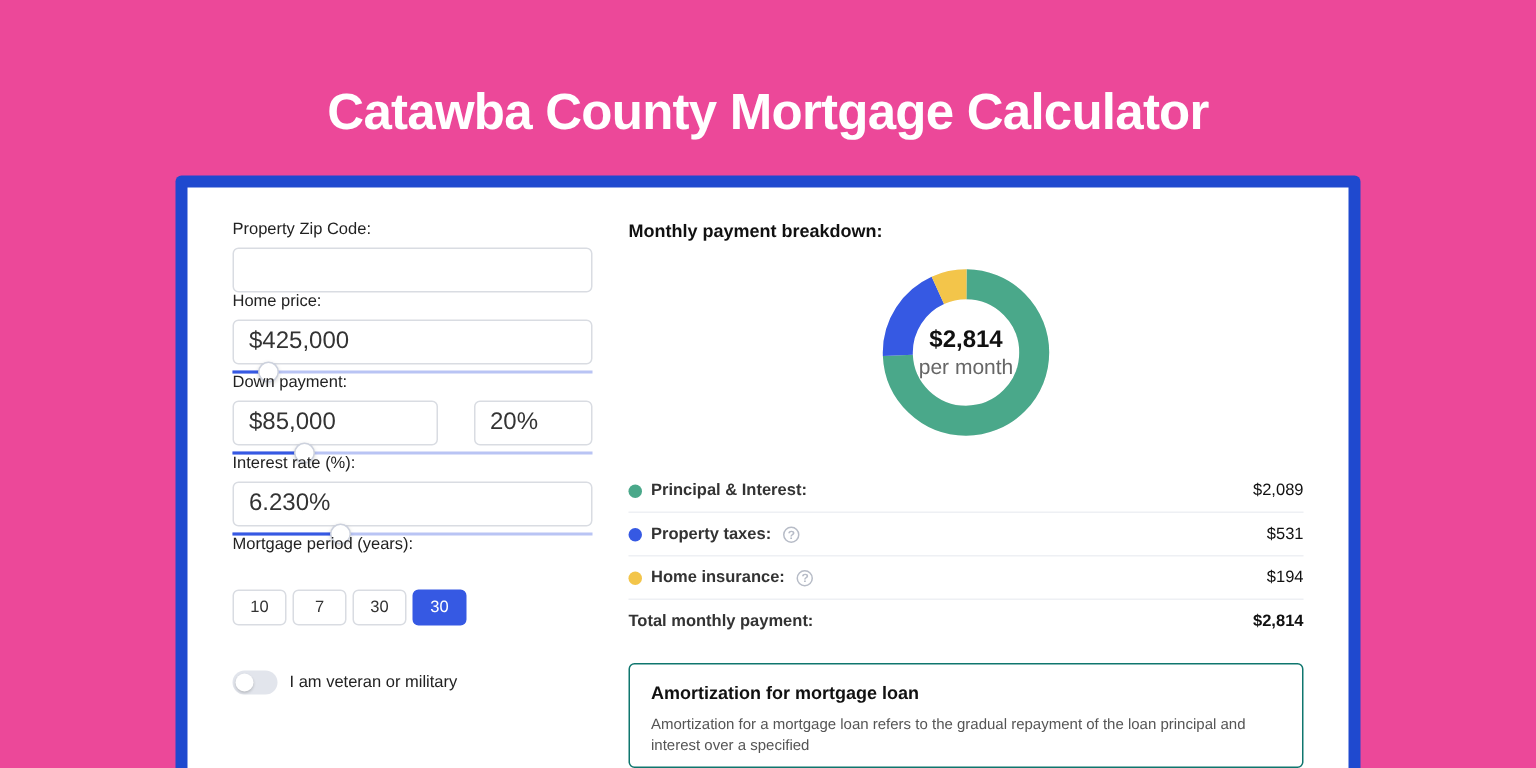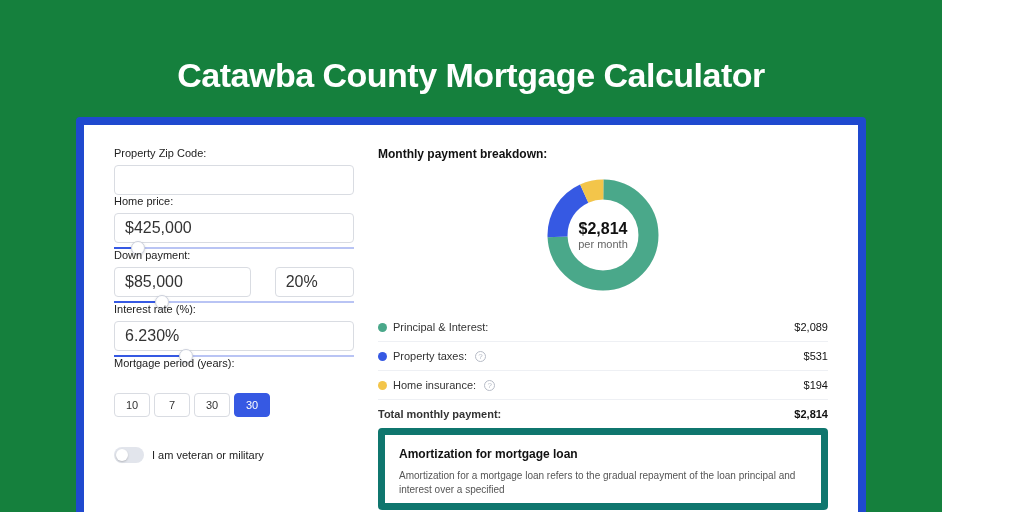--- a/index.html
+++ b/index.html
@@ -1,19 +1,19 @@
 <!DOCTYPE html>
 <html><head>
 <meta charset="utf-8">
 <style>
   * { box-sizing: border-box; margin: 0; padding: 0; }
   html, body { width: 1024px; height: 512px; overflow: hidden; font-family: -apple-system, BlinkMacSystemFont, "Segoe UI", Arial, sans-serif; }
   .page-bg {
-    background: #15803d;
-    width: 942px;
+    background: #ec4899;
+    width: 1024px;
     height: 512px;
     position: relative;
   }
   .page-title {
     color: #fff;
     font-size: 34px;
     font-weight: 700;
     text-align: center;
     padding-top: 56px;
     padding-bottom: 22px;
@@ -108,42 +108,43 @@
 
   .breakdown-title { font-size: 12px; font-weight: 700; color: #111; margin-bottom: 14px; }
   .donut-wrap { display: flex; justify-content: center; margin-bottom: 18px; }
   .donut { position: relative; width: 120px; height: 120px; }
   .donut svg { width: 120px; height: 120px; }
   .donut-center {
     position: absolute; inset: 0;
     display: flex; flex-direction: column; align-items: center; justify-content: center;
   }
   .donut-amount { font-size: 16px; font-weight: 700; color: #111; }
-  .donut-sub { font-size: 11px; color: #666; }
+  .donut-sub { font-size: 14px; color: #666; }
 
   .line-item {
     display: flex; align-items: center; justify-content: space-between;
     padding: 8px 0;
     border-top: 1px solid #eef0f4;
     font-size: 11px;
   }
   .line-item.first { border-top: none; }
-  .li-left { display: flex; align-items: center; gap: 6px; color: #333; }
+  .li-left { display: flex; align-items: center; gap: 6px; color: #333; font-weight: bold; }
   .dot { width: 9px; height: 9px; border-radius: 50%; display: inline-block; }
   .help-icon {
     width: 11px; height: 11px; border-radius: 50%;
     border: 1px solid #b7bcc7; color: #b7bcc7;
     font-size: 8px; display: inline-flex; align-items: center; justify-content: center;
     margin-left: 2px;
   }
   .li-val { font-size: 11px; color: #111; }
   .total-row { font-weight: 700; border-top: 1px solid #eef0f4; }
 
   .amort-card {
-    border: 7px solid #0f766e;
+    margin-top: 14px;
+    border: 1px solid #0f766e;
     border-radius: 4px;
     padding: 12px 14px 6px 14px;
   }
   .amort-title { font-size: 12px; font-weight: 700; margin-bottom: 8px; color: #111; }
   .amort-body { font-size: 10px; color: #555; line-height: 1.4; }
 </style>
 </head>
 <body>
 
 <div class="page-bg">

